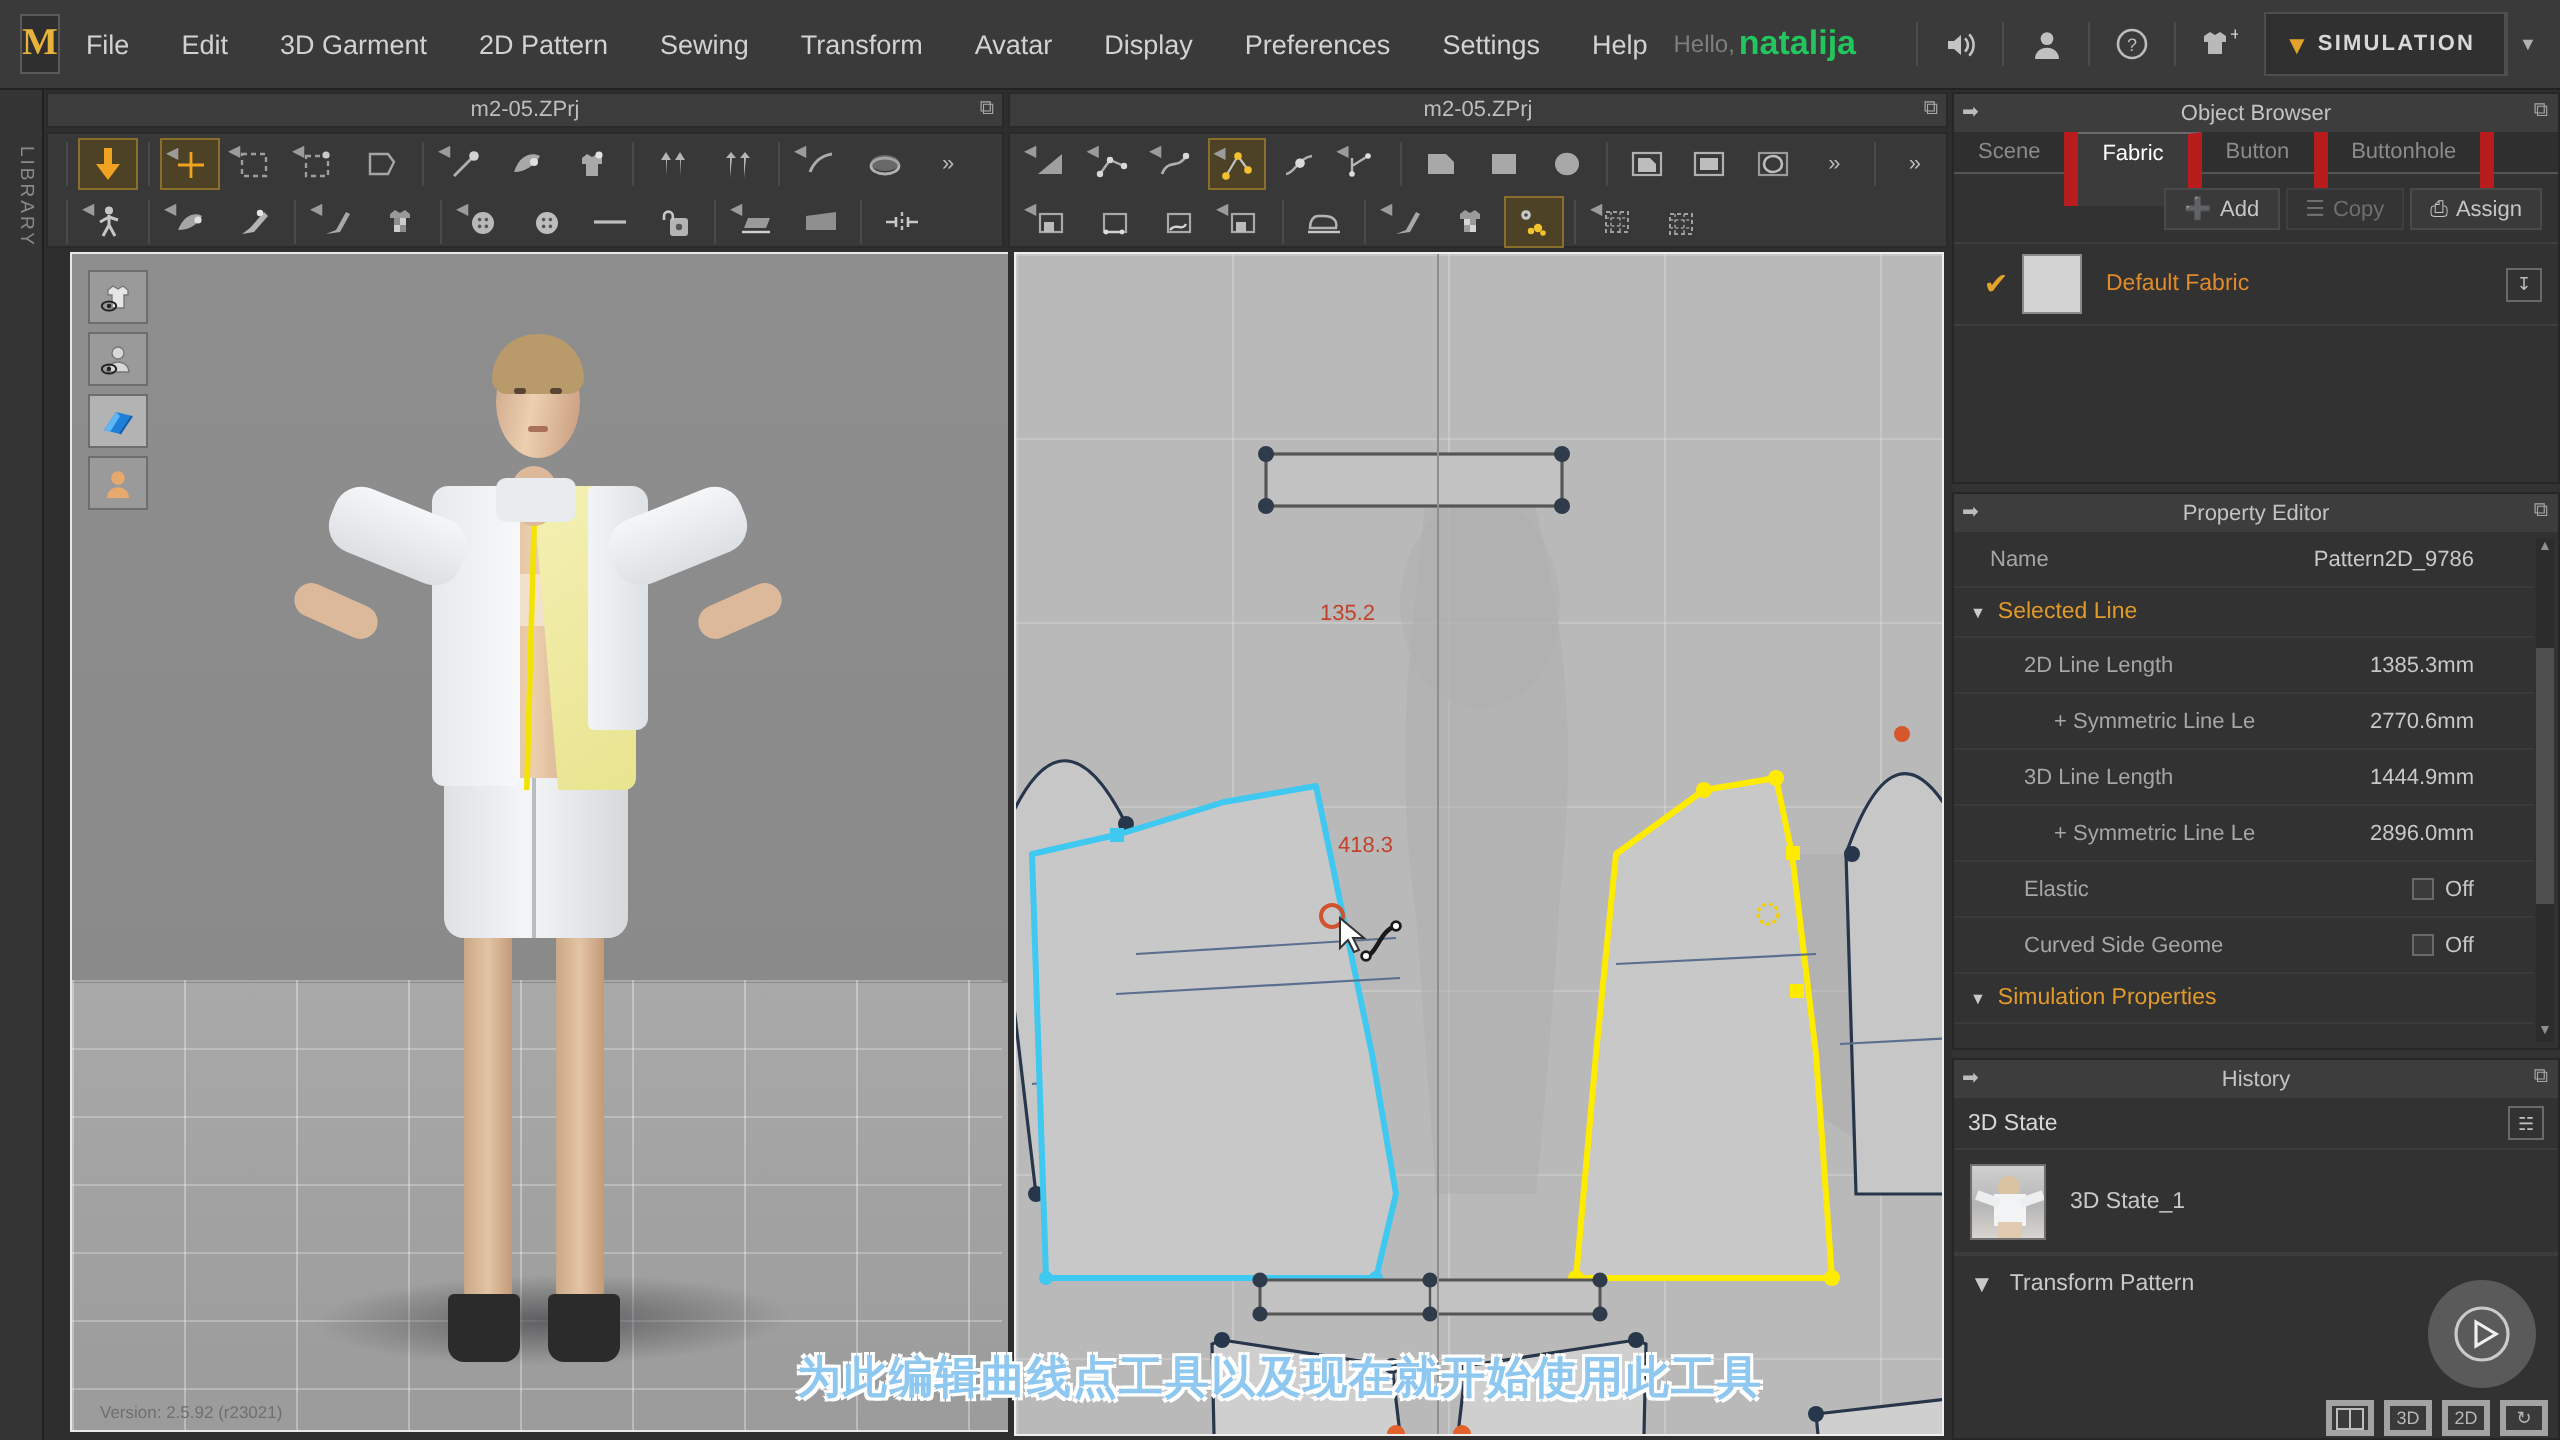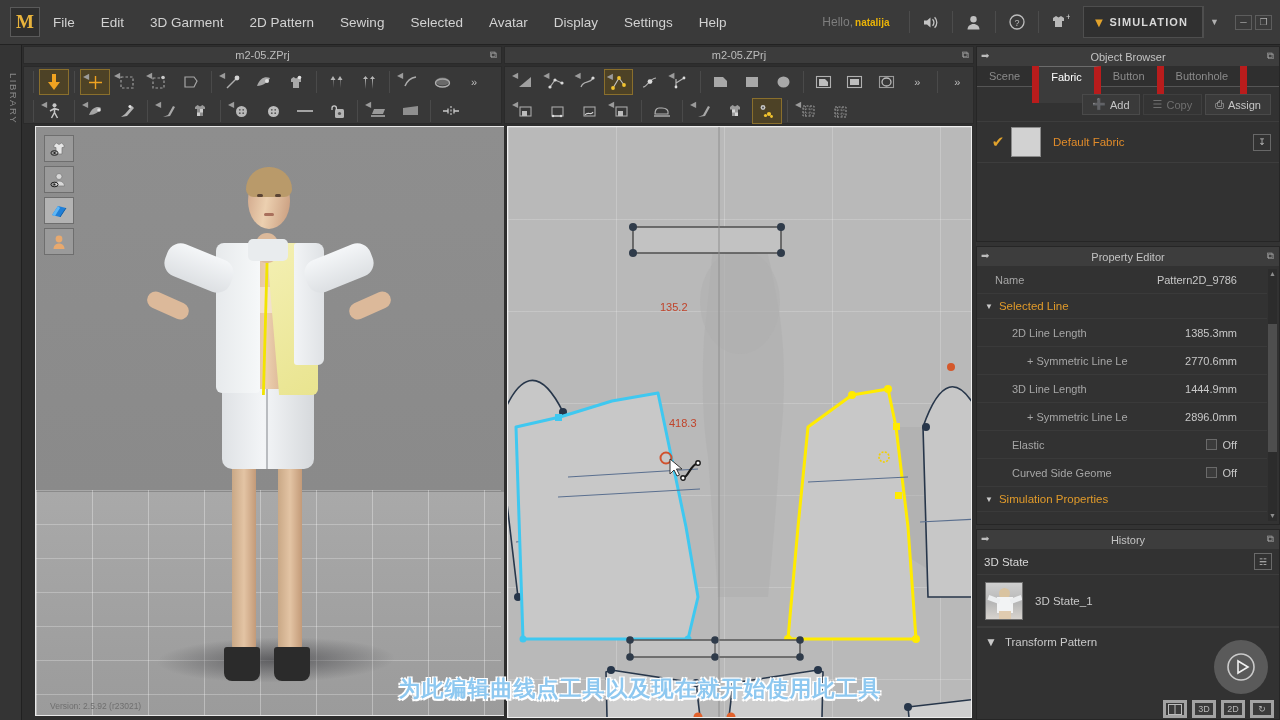--- a/index.html
+++ b/index.html
@@ -25,21 +25,21 @@
     display: flex; align-items: center; justify-content: center;
     color: #e8b33c; font-size: 19px; font-weight: bold;
     font-family: "Liberation Serif", serif;
   }
   .menu-item {
     padding: 0 13px; height: 45px; line-height: 45px;
     font-size: 13.5px; color: #d2d2d2; white-space: nowrap; cursor: default;
   }
   #menu-right { margin-left: auto; display: flex; align-items: center; height: 45px; }
   #hello { font-size: 12px; color: #7e7e7e; margin-right: 2px; }
-  #username { font-size: 10px; color: #eab308; font-weight: bold; margin-right: 13px; }
+  #username { font-size: 17px; color: #22c55e; font-weight: bold; margin-right: 24px; }
   .mi-sep { width: 1px; height: 22px; background: #4c4c4c; margin: 0 6px; }
   .tool-ic { width: 30px; height: 30px; display:flex; align-items:center; justify-content:center; color:#b4b4b4; }
   #sim-btn {
     height: 32px; margin-left: 8px; display: flex; align-items: center;
     background: #303030; border: 1px solid #4e4e4e;
   }
   #sim-label { font-size: 11px; letter-spacing: 1.1px; font-weight: bold; color: #d8d8d8; padding: 0 14px 0 4px; }
   #sim-chev { color: #e2a32c; font-size: 13px; padding-left: 9px; }
   #sim-drop { width: 22px; height: 32px; border-left: 1px solid #4e4e4e; display:flex; align-items:center; justify-content:center; font-size:9px; color:#b0b0b0;}
   #winbtns { display: flex; margin-left: 10px; margin-right: 8px; gap: 3px; }
@@ -218,23 +218,24 @@
 
 <div id="app">
 
   <div id="menubar">
     <div id="logo">M</div>
     <div class="menu-item">File</div>
     <div class="menu-item">Edit</div>
     <div class="menu-item">3D Garment</div>
     <div class="menu-item">2D Pattern</div>
     <div class="menu-item">Sewing</div>
-    <div class="menu-item">Selected</div>
+    <div class="menu-item">Transform</div>
     <div class="menu-item">Avatar</div>
     <div class="menu-item">Display</div>
+    <div class="menu-item">Preferences</div>
     <div class="menu-item">Settings</div>
     <div class="menu-item">Help</div>
 
     <div id="menu-right">
       <span id="hello">Hello,</span>
       <span id="username">natalija</span>
       <div class="mi-sep"></div>
       <div class="tool-ic">
         <svg width="17" height="15" viewBox="0 0 17 15">
             <path d="M2 5.5h3l3.5-3v10l-3.5-3H2z" fill="#c4c4c4"></path>

